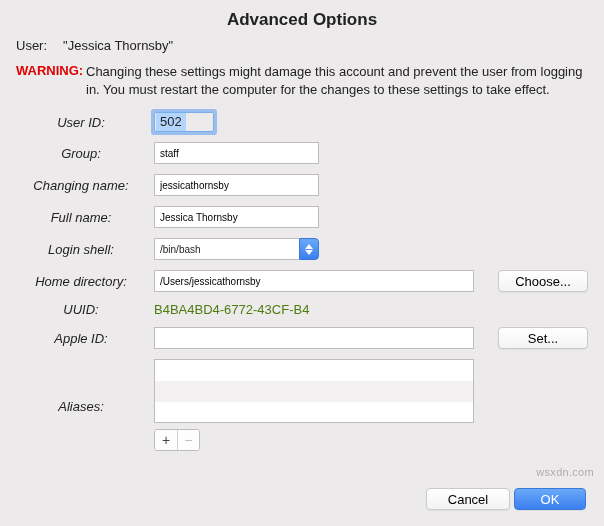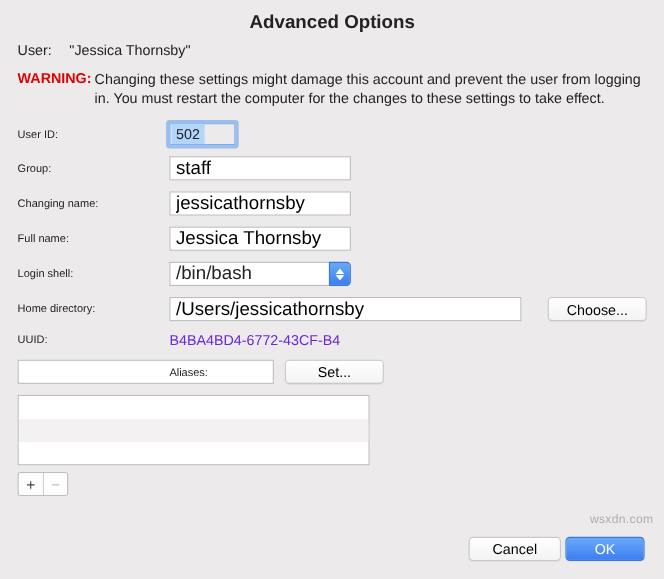--- a/index.html
+++ b/index.html
@@ -55,32 +55,33 @@
       line-height: 1.35;
     }
     .form {
       display: grid;
       grid-template-columns: 130px 1fr;
       column-gap: 8px;
       row-gap: 10px;
       align-items: center;
     }
     .flabel {
-      text-align: left;
-      font-size: 10px;
-      color: #222;
+      text-align: center;
+      font-size: 13px;
+      color: #222;
+      font-style: italic;
     }
     .fvalue {
       display: flex;
       align-items: center;
       gap: 10px;
     }
     input[type=text], .select-box, .readonly-box {
       font-family: inherit;
-      font-size: 17px;
+      font-size: 10px;
       height: 22px;
       border: 1px solid #bdbdbd;
       background: #fff;
       padding: 2px 5px;
       outline: none;
     }
     .input-short {
       width: 60px;
     }
     .input-med {
@@ -145,21 +146,21 @@
       box-shadow: 0 1px 0 rgba(0,0,0,0.05);
     }
     .mac-btn-primary {
       background: linear-gradient(to bottom, #6aa9f8, #3b7ef0);
       border: 1px solid #3a78d8;
       color: #fff;
       min-width: 72px;
     }
     .uuid-val {
       font-size: 13px;
-      color: #6d28d9;
+      color: #4d7c0f;
     }
     .aliases-row {
       align-items: flex-start;
     }
     .aliases-label {
       padding-top: 2px;
     }
     .aliases-box {
       width: 320px;
       height: 64px;
@@ -278,20 +279,21 @@
     <div class="fvalue" style="justify-content:space-between;">
       <input type="text" class="input-long" value="/Users/jessicathornsby" style="">
       <button class="mac-btn right-btn">Choose...</button>
     </div>
 
     <div class="flabel">UUID:</div>
     <div class="fvalue">
       <span class="uuid-val">B4BA4BD4-6772-43CF-B4</span>
     </div>
 
+    <div class="flabel">Apple ID:</div>
     <div class="fvalue" style="justify-content:space-between;">
       <input type="text" class="input-long" value="" style="">
       <button class="mac-btn right-btn">Set...</button>
     </div>
 
     <div class="flabel aliases-label">Aliases:</div>
     <div class="fvalue aliases-row" style="flex-direction:column;align-items:flex-start;gap:6px;">
       <div class="aliases-box">
         <div class="alias-row"></div>
         <div class="alias-row alt"></div>

